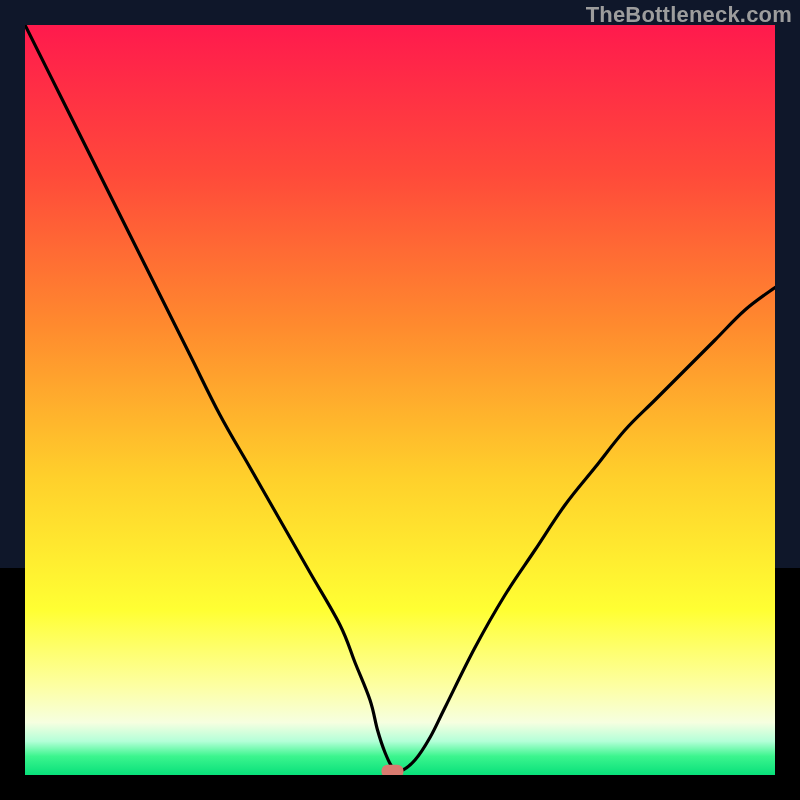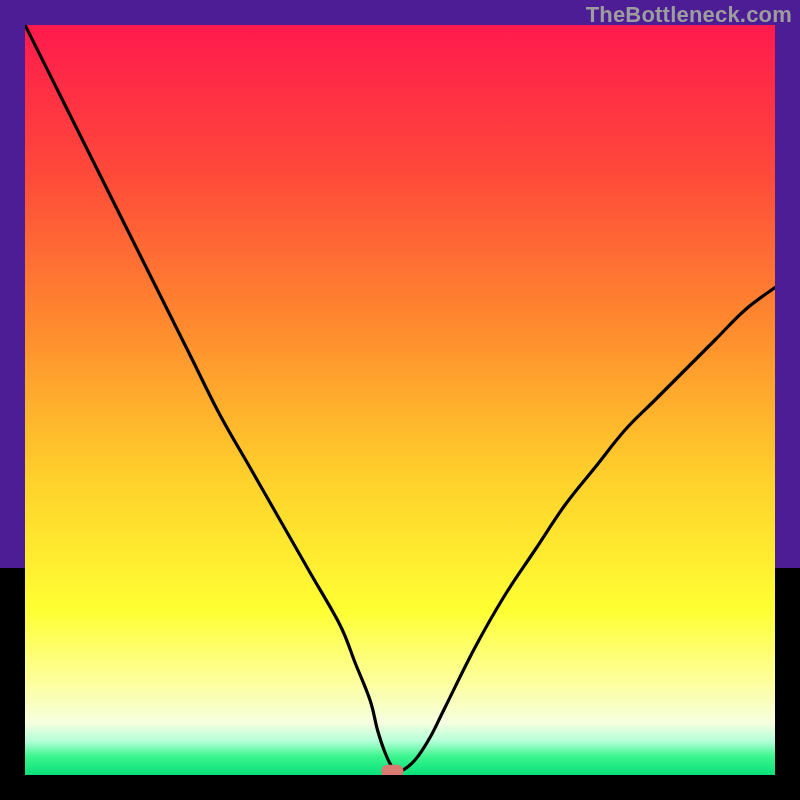--- a/index.html
+++ b/index.html
@@ -8,21 +8,21 @@
     width: 800px;
     height: 800px;
     overflow: hidden;
     background: #000;
     font-family: Arial, Helvetica, sans-serif;
   }
   .frame {
     position: relative;
     width: 800px;
     height: 568px;
-    background: #4c1d95;
+    background: #0f172a;
   }
   .plot {
     position: absolute;
     left: 25px;
     top: 25px;
     width: 750px;
     height: 750px;
     box-sizing: border-box;
   }
   .watermark {

